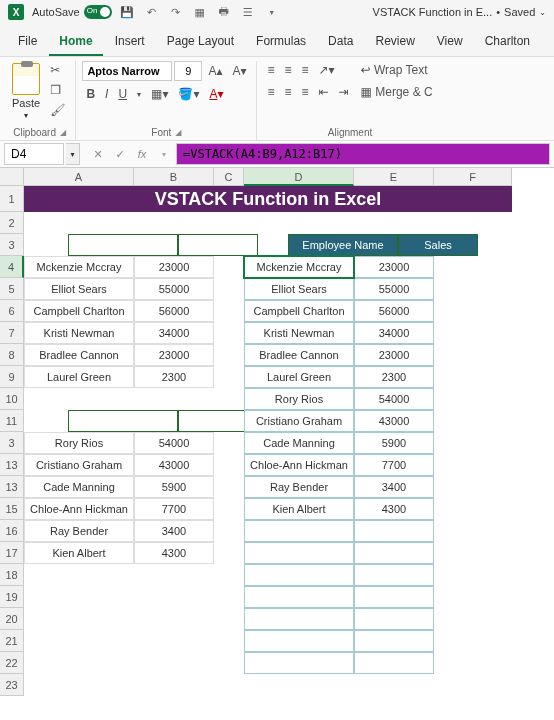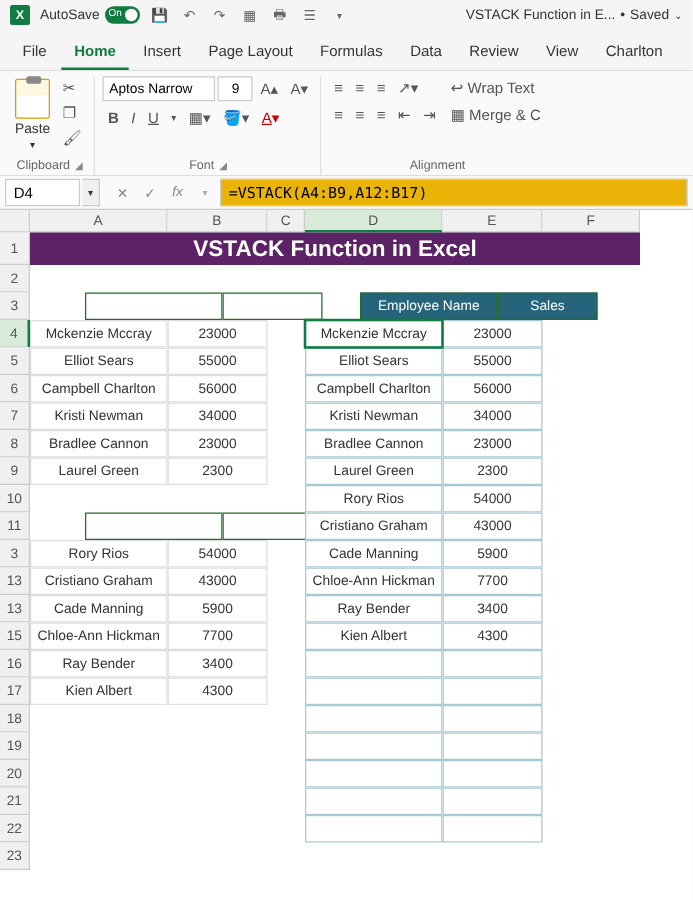--- a/index.html
+++ b/index.html
@@ -24,32 +24,32 @@
   .ribbon-group { display: flex; flex-direction: column; padding: 0 6px; border-right: 1px solid #e0e0e0; }
   .ribbon-group:last-child { border-right: none; }
   .group-content { display: flex; align-items: flex-start; gap: 4px; min-height: 64px; }
   .group-label { font-size: 10px; color: #666; text-align: center; padding: 2px 0; display: flex; justify-content: center; align-items: center; gap: 4px; }
   .dialog-launcher { font-size: 8px; color: #888; }
   .paste-btn { display: flex; flex-direction: column; align-items: center; gap: 2px; padding: 2px; }
   .paste-icon { width: 28px; height: 32px; background: linear-gradient(#fff8e1 40%, #fff 40%); border: 1px solid #d4a000; border-radius: 2px; position: relative; }
   .paste-icon::before { content: ""; position: absolute; top: -3px; left: 8px; width: 12px; height: 6px; background: #888; border-radius: 2px; }
   .side-btns { display: flex; flex-direction: column; gap: 2px; }
   .ribbon-btn { padding: 2px 4px; border-radius: 2px; cursor: pointer; font-size: 12px; color: #555; }
-  .font-name { width: 90px; height: 20px; border: 1px solid #ccc; background: white; font-size: 11px; padding: 5px 4px; }
+  .font-name { width: 90px; height: 20px; border: 1px solid #ccc; background: white; font-size: 11px; padding: 5px 4px; font-weight: bold; }
   .font-size { width: 28px; height: 20px; border: 1px solid #ccc; background: white; font-size: 11px; text-align: center; }
   .font-row { display: flex; align-items: center; gap: 2px; }
   .font-toolbar { display: flex; flex-direction: column; gap: 4px; }
 
   
   .formula-row { display: flex; align-items: center; background: #fafafa; border-bottom: 1px solid #ccc; padding: 2px 4px; gap: 2px; }
   .name-box { width: 60px; height: 22px; border: 1px solid #ccc; background: white; font-size: 12px; padding: 2px 6px; }
   .name-dd { width: 14px; height: 22px; border: 1px solid #ccc; border-left: none; background: #f0f0f0; display: flex; align-items: center; justify-content: center; font-size: 8px; }
   .fbar-btn { width: 20px; height: 22px; display: flex; align-items: center; justify-content: center; color: #888; font-size: 11px; }
   .fx { font-style: italic; font-size: 11px; }
-  .formula-input { flex: 1; height: 22px; border: 1px solid #ccc; background: #eab308; font-size: 12px; padding: 2px 6px; font-family: Consolas, monospace; }
+  .formula-input { flex: 1; height: 22px; border: 1px solid #ccc; background: #a21caf; font-size: 12px; padding: 2px 6px; font-family: Consolas, monospace; }
 
   
   .grid-wrap { position: relative; background: white; overflow: hidden; }
   .corner { position: absolute; left: 0; top: 0; width: 24px; height: 18px; background: #f0f0f0; border-right: 1px solid #ccc; border-bottom: 1px solid #ccc; }
   .col-headers { position: absolute; left: 24px; top: 0; display: flex; height: 18px; }
   .col-h { border-right: 1px solid #ccc; border-bottom: 1px solid #ccc; background: #f0f0f0; text-align: center; font-size: 11px; line-height: 18px; color: #555; }
   .col-h.active { background: #d8ead8; border-bottom: 2px solid #107c41; }
   .row-headers { position: absolute; left: 0; top: 18px; width: 24px; }
   .row-h { height: 22px; border-bottom: 1px solid #ccc; border-right: 1px solid #ccc; background: #f0f0f0; text-align: center; font-size: 11px; line-height: 22px; color: #555; }
   .row-h.active { background: #d8ead8; border-right: 2px solid #107c41; }

